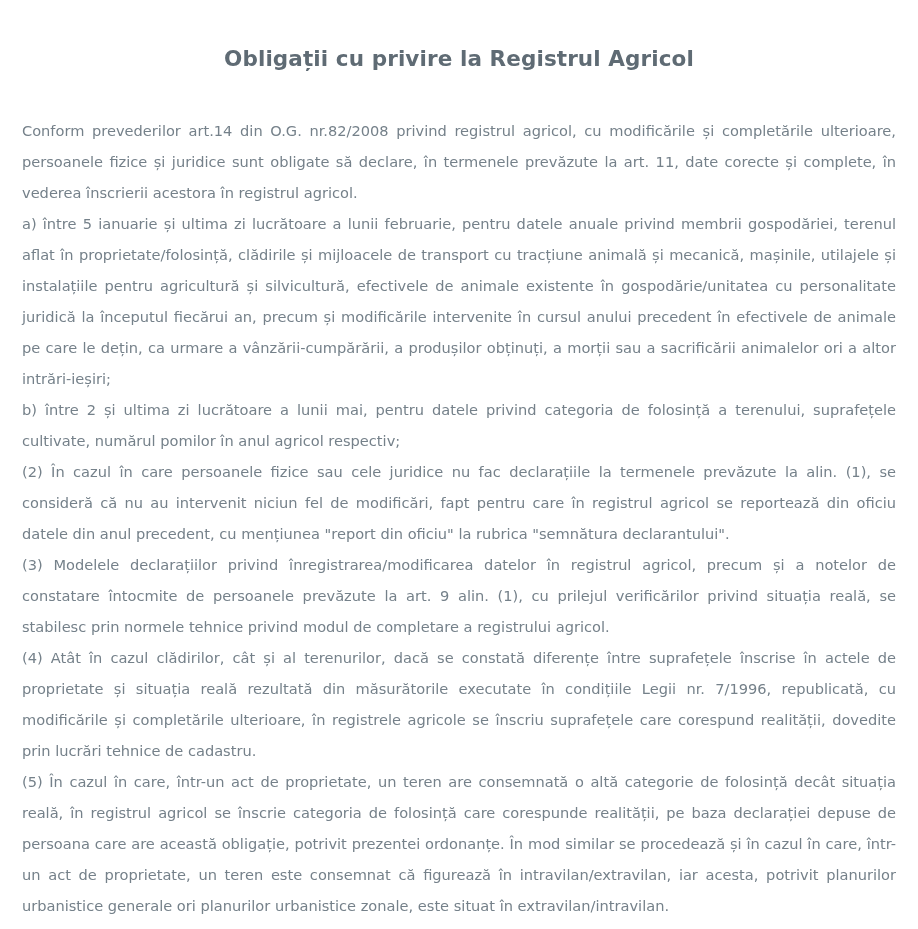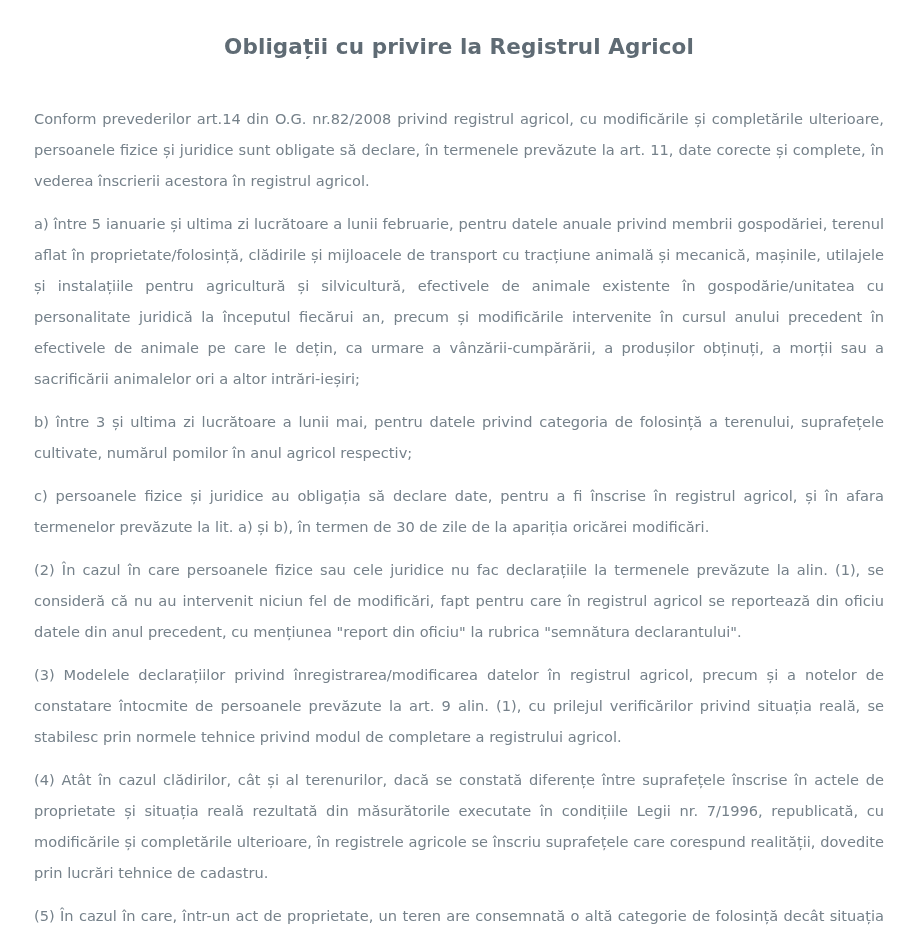--- a/index.html
+++ b/index.html
@@ -18,52 +18,51 @@
   .page {
     width: 918px;
     box-sizing: border-box;
     padding: 0 22px 0 22px;
   }
   .doc-title {
     text-align: center;
     font-size: 21.5px;
     font-weight: bold;
     color: #5f6b74;
-    margin: 4px;
+    margin: 16px;
     padding: 30px 0 0 0;
     letter-spacing: 0.1px;
   }
   .body-copy {
     margin-top: 44px;
   }
   .para {
     font-size: 14.6px;
     line-height: 31px;
     text-align: justify;
     text-justify: inter-word;
     color: #75818a;
-    margin: 12px;
+    margin: 0;
     padding: 0;
   }
   .para + .para {
     margin-top: 0;
   }
   
 </style>
 </head>
 <body>
 
 <div class="page">
 
   <h1 class="doc-title">Obligații cu privire la Registrul Agricol</h1>
 
   <div class="body-copy">
     <p class="para">Conform prevederilor art.14 din O.G. nr.82/2008 privind registrul agricol, cu modificările și completările ulterioare, persoanele fizice și juridice sunt obligate să declare, în termenele prevăzute la art. 11, date corecte și complete, în vederea înscrierii acestora în registrul agricol.</p>
     <p class="para">a) între 5 ianuarie și ultima zi lucrătoare a lunii februarie, pentru datele anuale privind membrii gospodăriei, terenul aflat în proprietate/folosință, clădirile și mijloacele de transport cu tracțiune animală și mecanică, mașinile, utilajele și instalațiile pentru agricultură și silvicultură, efectivele de animale existente în gospodărie/unitatea cu personalitate juridică la începutul fiecărui an, precum și modificările intervenite în cursul anului precedent în efectivele de animale pe care le dețin, ca urmare a vânzării-cumpărării, a produșilor obținuți, a morții sau a sacrificării animalelor ori a altor intrări-ieșiri;</p>
-    <p class="para">b) între 3 și ultima zi lucrătoare a lunii mai, pentru datele privind categoria de folosință a terenului, suprafețele cultivate, numărul pomilor în anul agricol respectiv;</p>
-    <p class="para">c) persoanele fizice și juridice au obligația să declare date, pentru a fi înscrise în registrul agricol, și în afara termenelor prevăzute la lit. a) și b), în termen de 30 de zile de la apariția oricărei modificări.</p>
+    <p class="para">b) între 2 și ultima zi lucrătoare a lunii mai, pentru datele privind categoria de folosință a terenului, suprafețele cultivate, numărul pomilor în anul agricol respectiv;</p>
     <p class="para">(2) În cazul în care persoanele fizice sau cele juridice nu fac declarațiile la termenele prevăzute la alin. (1), se consideră că nu au intervenit niciun fel de modificări, fapt pentru care în registrul agricol se reportează din oficiu datele din anul precedent, cu mențiunea "report din oficiu" la rubrica "semnătura declarantului".</p>
     <p class="para">(3) Modelele declarațiilor privind înregistrarea/modificarea datelor în registrul agricol, precum și a notelor de constatare întocmite de persoanele prevăzute la art. 9 alin. (1), cu prilejul verificărilor privind situația reală, se stabilesc prin normele tehnice privind modul de completare a registrului agricol.</p>
     <p class="para">(4) Atât în cazul clădirilor, cât și al terenurilor, dacă se constată diferențe între suprafețele înscrise în actele de proprietate și situația reală rezultată din măsurătorile executate în condițiile Legii nr. 7/1996, republicată, cu modificările și completările ulterioare, în registrele agricole se înscriu suprafețele care corespund realității, dovedite prin lucrări tehnice de cadastru.</p>
     <p class="para">(5) În cazul în care, într-un act de proprietate, un teren are consemnată o altă categorie de folosință decât situația reală, în registrul agricol se înscrie categoria de folosință care corespunde realității, pe baza declarației depuse de persoana care are această obligație, potrivit prezentei ordonanțe. În mod similar se procedează și în cazul în care, într-un act de proprietate, un teren este consemnat că figurează în intravilan/extravilan, iar acesta, potrivit planurilor urbanistice generale ori planurilor urbanistice zonale, este situat în extravilan/intravilan.</p>
   </div>
 
 </div>
 
 </body></html>

